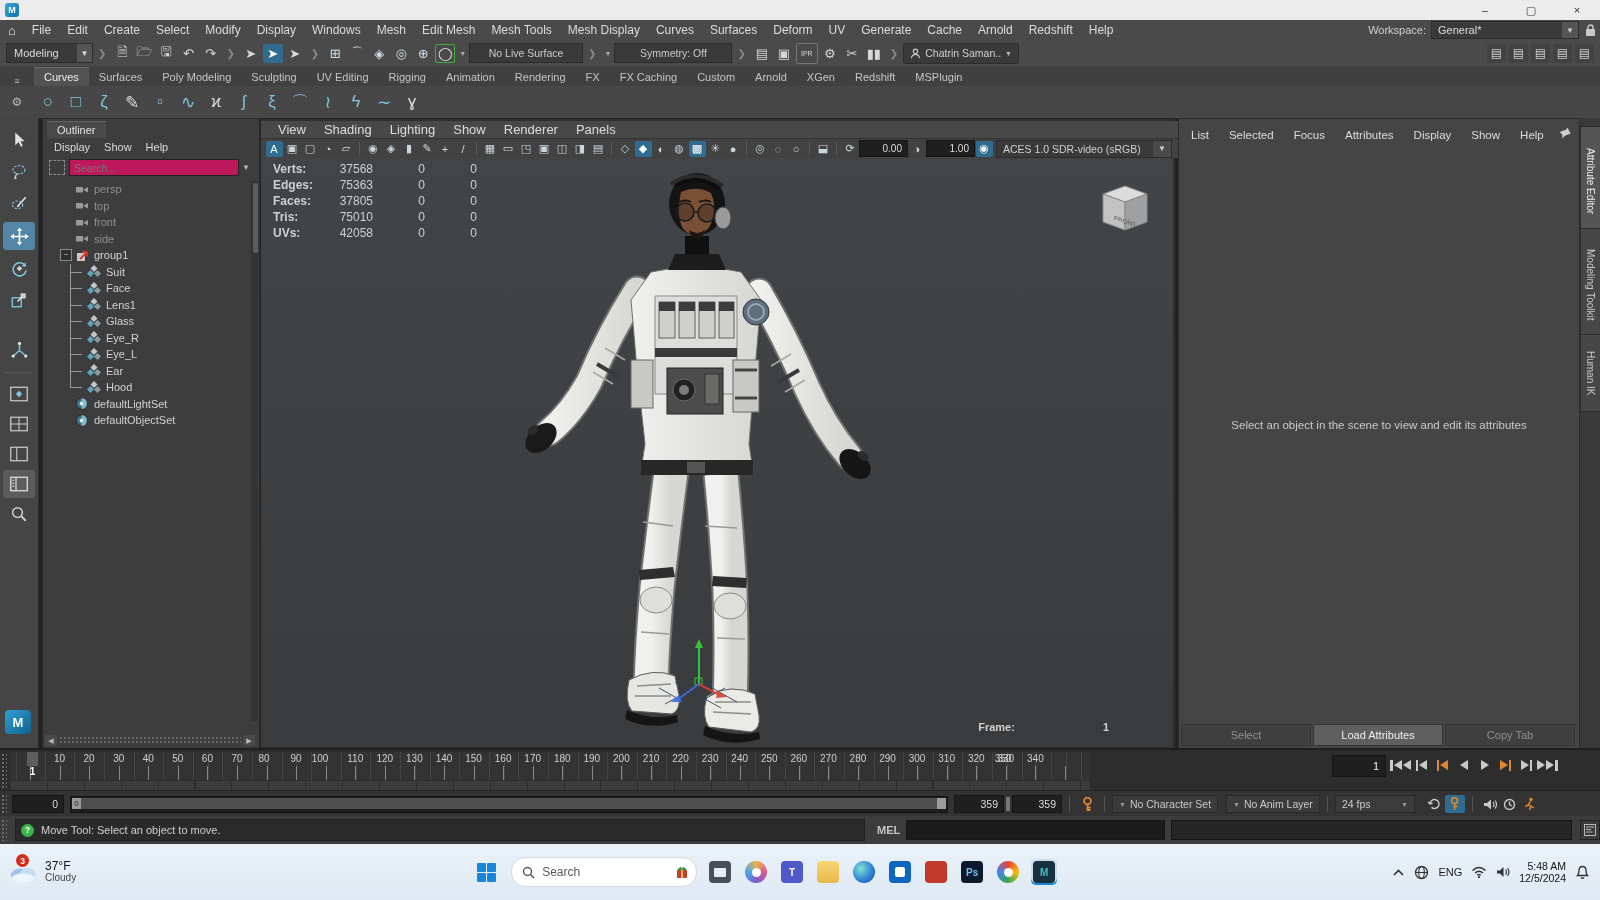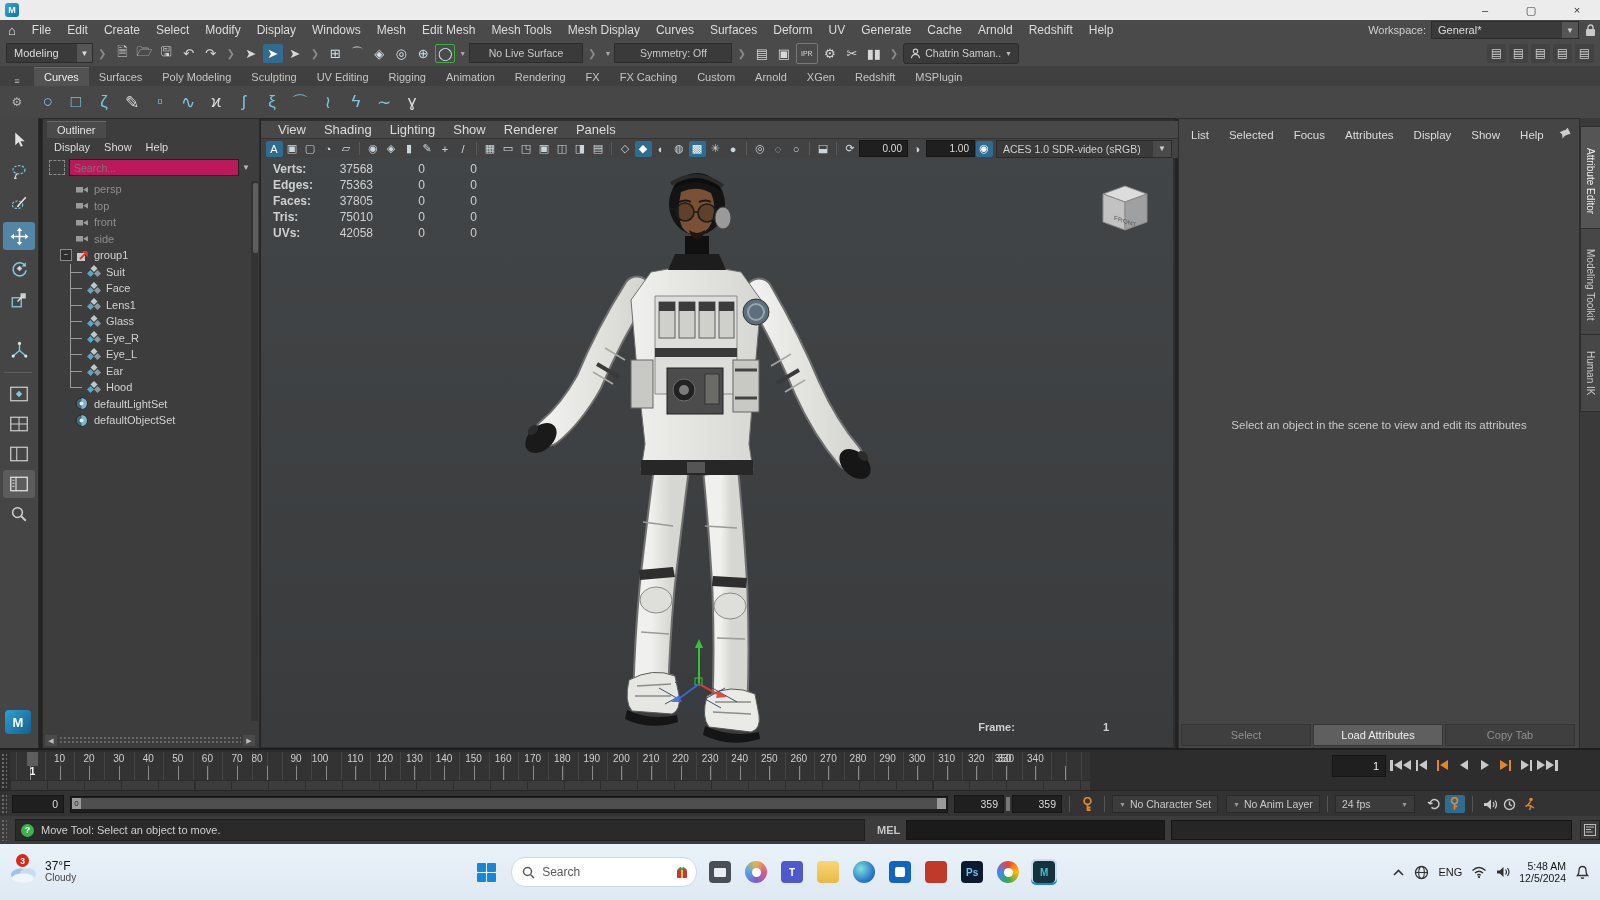--- a/index.html
+++ b/index.html
@@ -812,21 +812,21 @@
         <span class="tick" style="left: 108.71px;">30</span>
         <span class="tickline" style="left: 108.71px;"></span>
         <span class="tick" style="left: 138.28px;">40</span>
         <span class="tickline" style="left: 138.28px;"></span>
         <span class="tick" style="left: 167.85px;">50</span>
         <span class="tickline" style="left: 167.85px;"></span>
         <span class="tick" style="left: 197.42px;">60</span>
         <span class="tickline" style="left: 197.42px;"></span>
         <span class="tick" style="left: 226.99px;">70</span>
         <span class="tickline" style="left: 226.99px;"></span>
-        <span class="tick" style="left: 247px;">80</span>
+        <span class="tick" style="left: 254px;">80</span>
         <span class="tickline" style="left: 256.56px;"></span>
         <span class="tick" style="left: 286.13px;">90</span>
         <span class="tickline" style="left: 286.13px;"></span>
         <span class="tick" style="left: 310px;">100</span>
         <span class="tickline" style="left: 315.7px;"></span>
         <span class="tick" style="left: 345.27px;">110</span>
         <span class="tickline" style="left: 345.27px;"></span>
         <span class="tick" style="left: 374.84px;">120</span>
         <span class="tickline" style="left: 374.84px;"></span>
         <span class="tick" style="left: 404.41px;">130</span>

